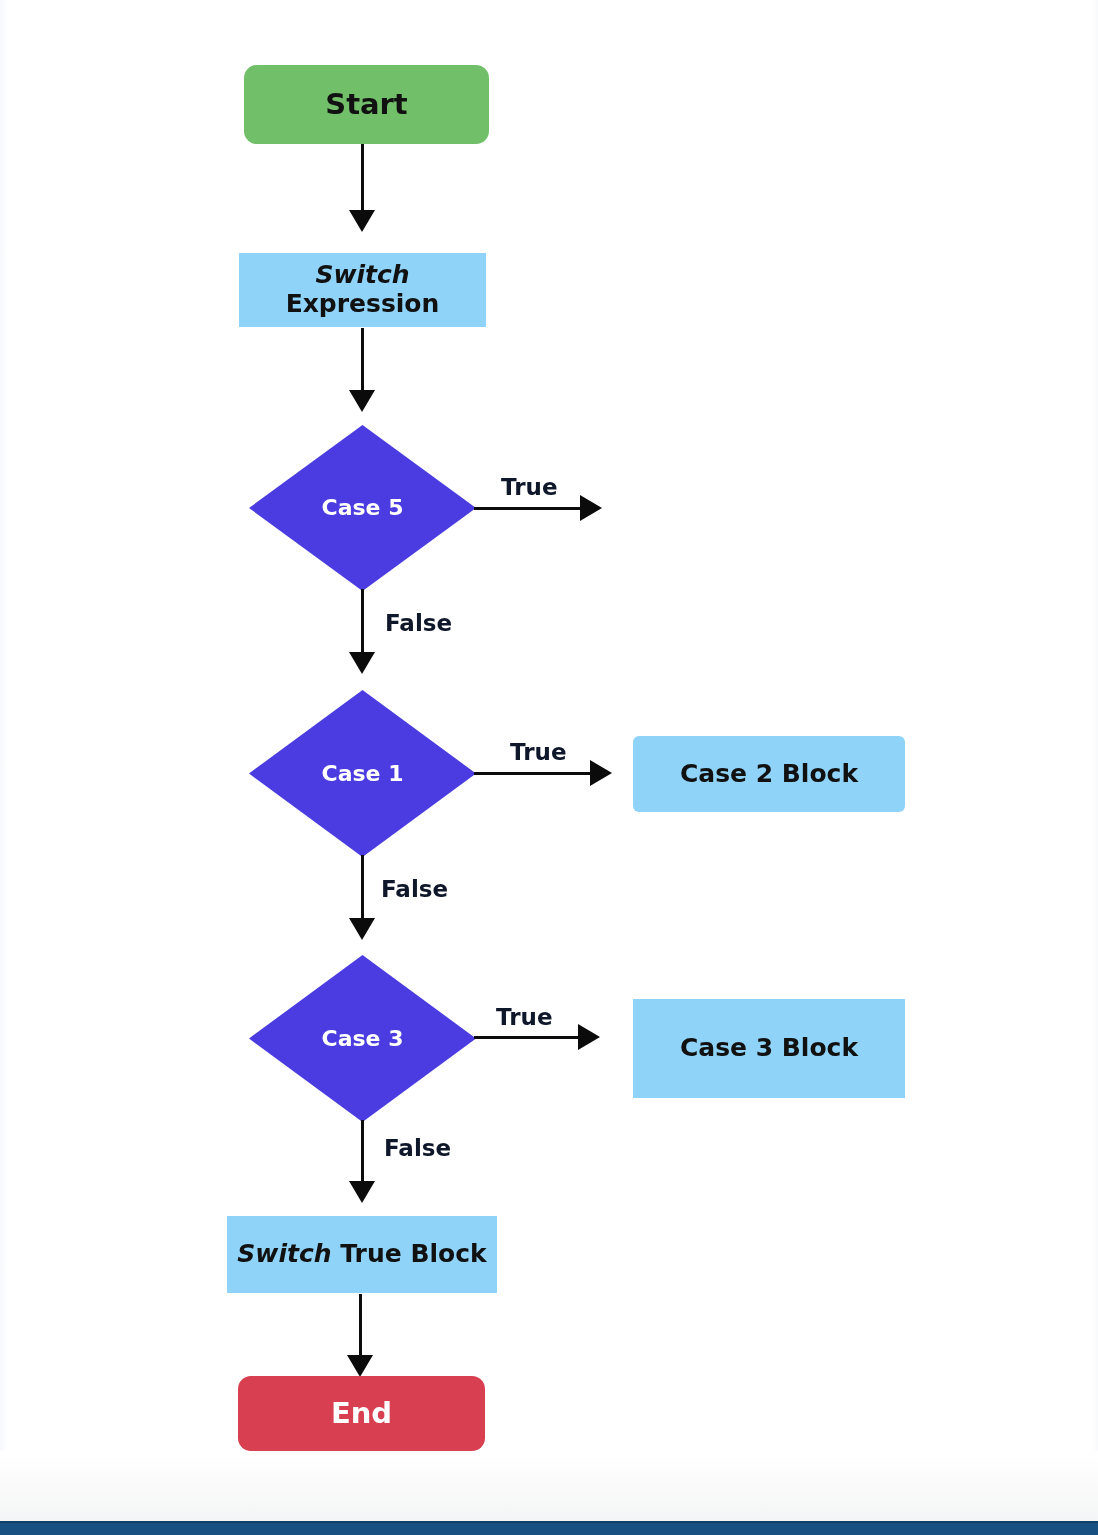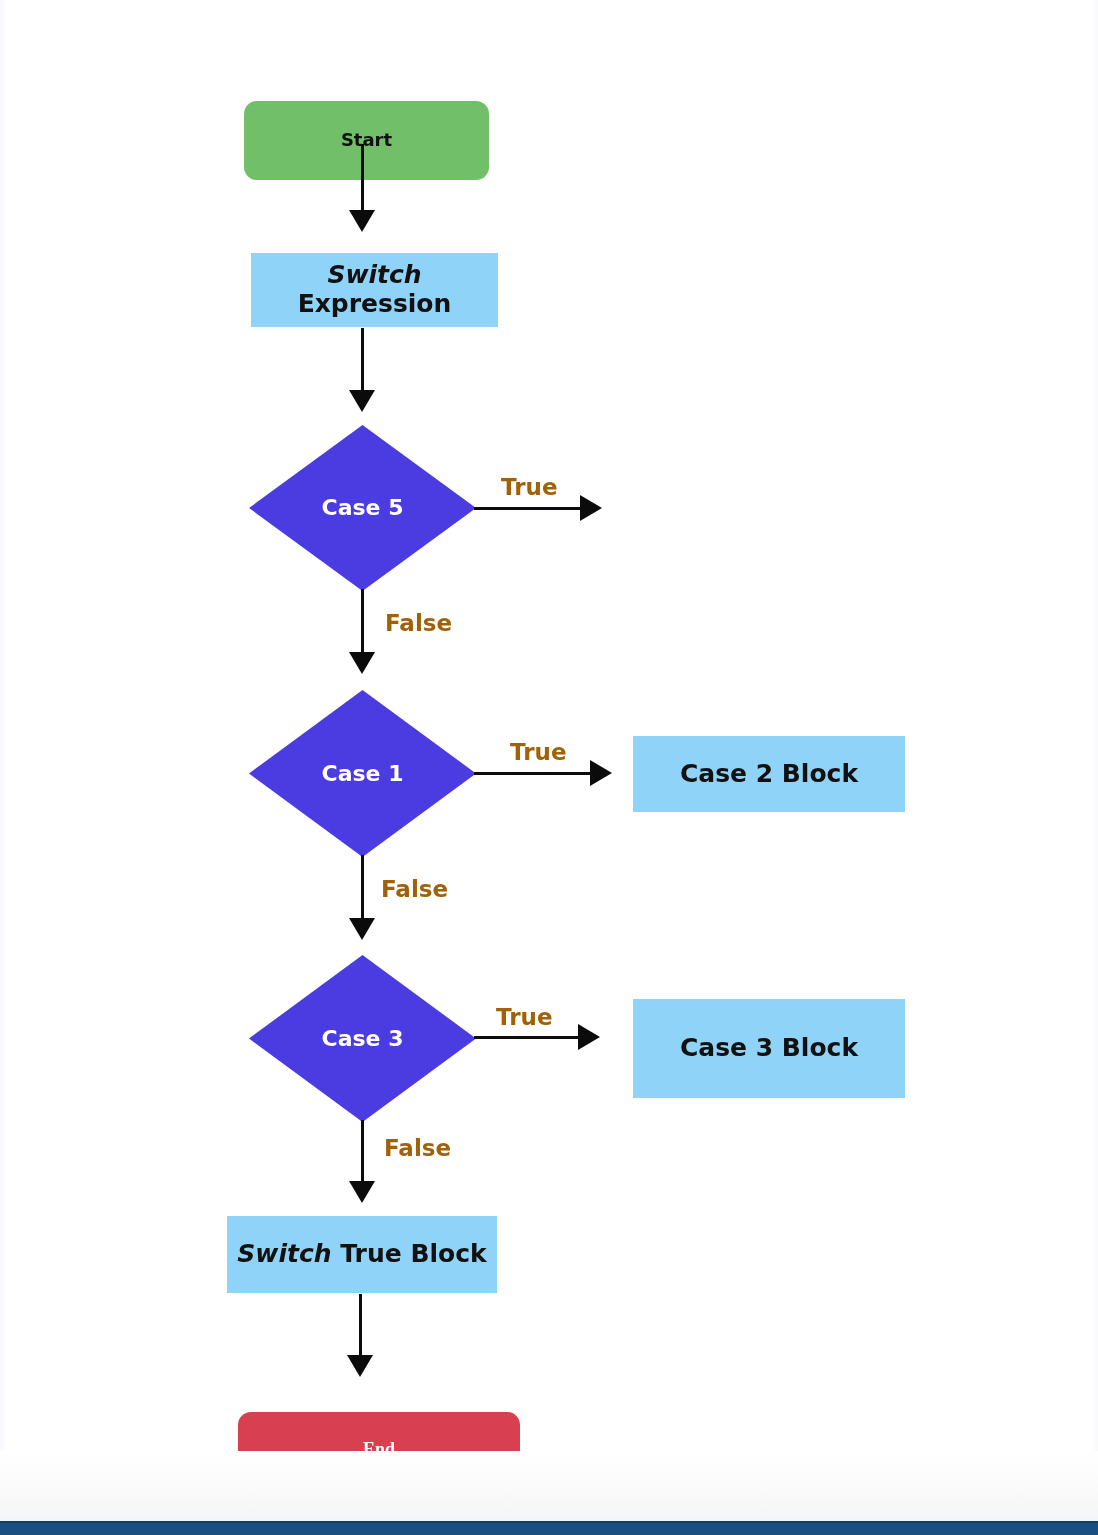--- a/index.html
+++ b/index.html
@@ -53,23 +53,22 @@
     position: absolute;
     display: flex;
     align-items: center;
     justify-content: center;
     box-sizing: border-box;
     text-align: center;
     line-height: 1.15;
   }
   .terminal {
     border-radius: 13px;
-    font-size: 18px;
+    font-size: 29px;
     font-weight: 700;
-    margin-top: 36px;
   }
   .terminal.start { background: #72bf6a; color: #111111; }
   .terminal.end   { background: #d83f50; color: #ffffff; }
 
   .process {
     background: #8fd3f8;
     color: #111111;
     font-size: 25px;
     font-weight: 700;
   }
@@ -107,40 +106,40 @@
     width: 0; height: 0;
     border-top: 13px solid transparent;
     border-bottom: 13px solid transparent;
     border-left: 22px solid #0b0b0b;
   }
 
   .edge-label {
     position: absolute;
     font-size: 23px;
     font-weight: 600;
-    color: #a16207;
+    color: #0f172a;
     white-space: nowrap;
   }
 </style>
 </head>
 <body>
 
 <div id="page">
 
   <div class="edge-shade-left"></div>
   <div class="edge-shade-right"></div>
 
   <div class="node terminal start" style="left:244px; top:65px; width:245px; height:79px;">
     <span>Start</span>
   </div>
 
   <div class="vline" style="left:361px; top:144px; height:72px;"></div>
   <div class="arrow-down" style="left:349px; top:210px;"></div>
 
-  <div class="node process" style="left:251px; top:253px; width:247px; height:74px;">
+  <div class="node process" style="left:239px; top:253px; width:247px; height:74px;">
     <span>
       <span class="em">Switch</span><span class="norm"> Expression</span>
     </span>
   </div>
 
   <div class="vline" style="left:361px; top:328px; height:66px;"></div>
   <div class="arrow-down" style="left:349px; top:390px;"></div>
 
   <div class="node decision" style="left:249px; top:425px; width:227px; height:166px;">
     <span>Case 5</span>
@@ -156,21 +155,21 @@
   <div class="edge-label" style="left:385px; top:610px;">False</div>
 
   <div class="node decision" style="left:249px; top:690px; width:227px; height:167px;">
     <span>Case 1</span>
   </div>
 
   <div class="hline" style="left:474px; top:772px; width:122px;"></div>
   <div class="arrow-right" style="left:590px; top:760px;"></div>
   <div class="edge-label" style="left:510px; top:739px;">True</div>
 
-  <div class="node process" style="left:633px; top:736px; width:272px; height:76px;">
+  <div class="node process" style="left:633px; top:736px; width:272px; height:76px;border-radius:6px;">
     <span>Case 2 Block</span>
   </div>
 
   <div class="vline" style="left:361px; top:855px; height:68px;"></div>
   <div class="arrow-down" style="left:349px; top:918px;"></div>
   <div class="edge-label" style="left:381px; top:876px;">False</div>
 
   <div class="node decision" style="left:249px; top:955px; width:227px; height:167px;">
     <span>Case 3</span>
   </div>
@@ -189,20 +188,20 @@
 
   <div class="node process" style="left:227px; top:1216px; width:270px; height:77px;">
     <span>
       <span class="em">Switch</span><span class="norm"> True Block</span>
     </span>
   </div>
 
   <div class="vline" style="left:359px; top:1294px; height:66px;"></div>
   <div class="arrow-down" style="left:347px; top:1355px;"></div>
 
-  <div class="node terminal end" style="left:238px; top:1376px; width:282px; height:75px;font-family:Liberation Serif, serif;">
+  <div class="node terminal end" style="left:238px; top:1376px; width:247px; height:75px;">
     <span>End</span>
   </div>
 
   <div class="bottom-fade"></div>
   <div class="bottom-bar"></div>
 
 </div>
 
 </body></html>

